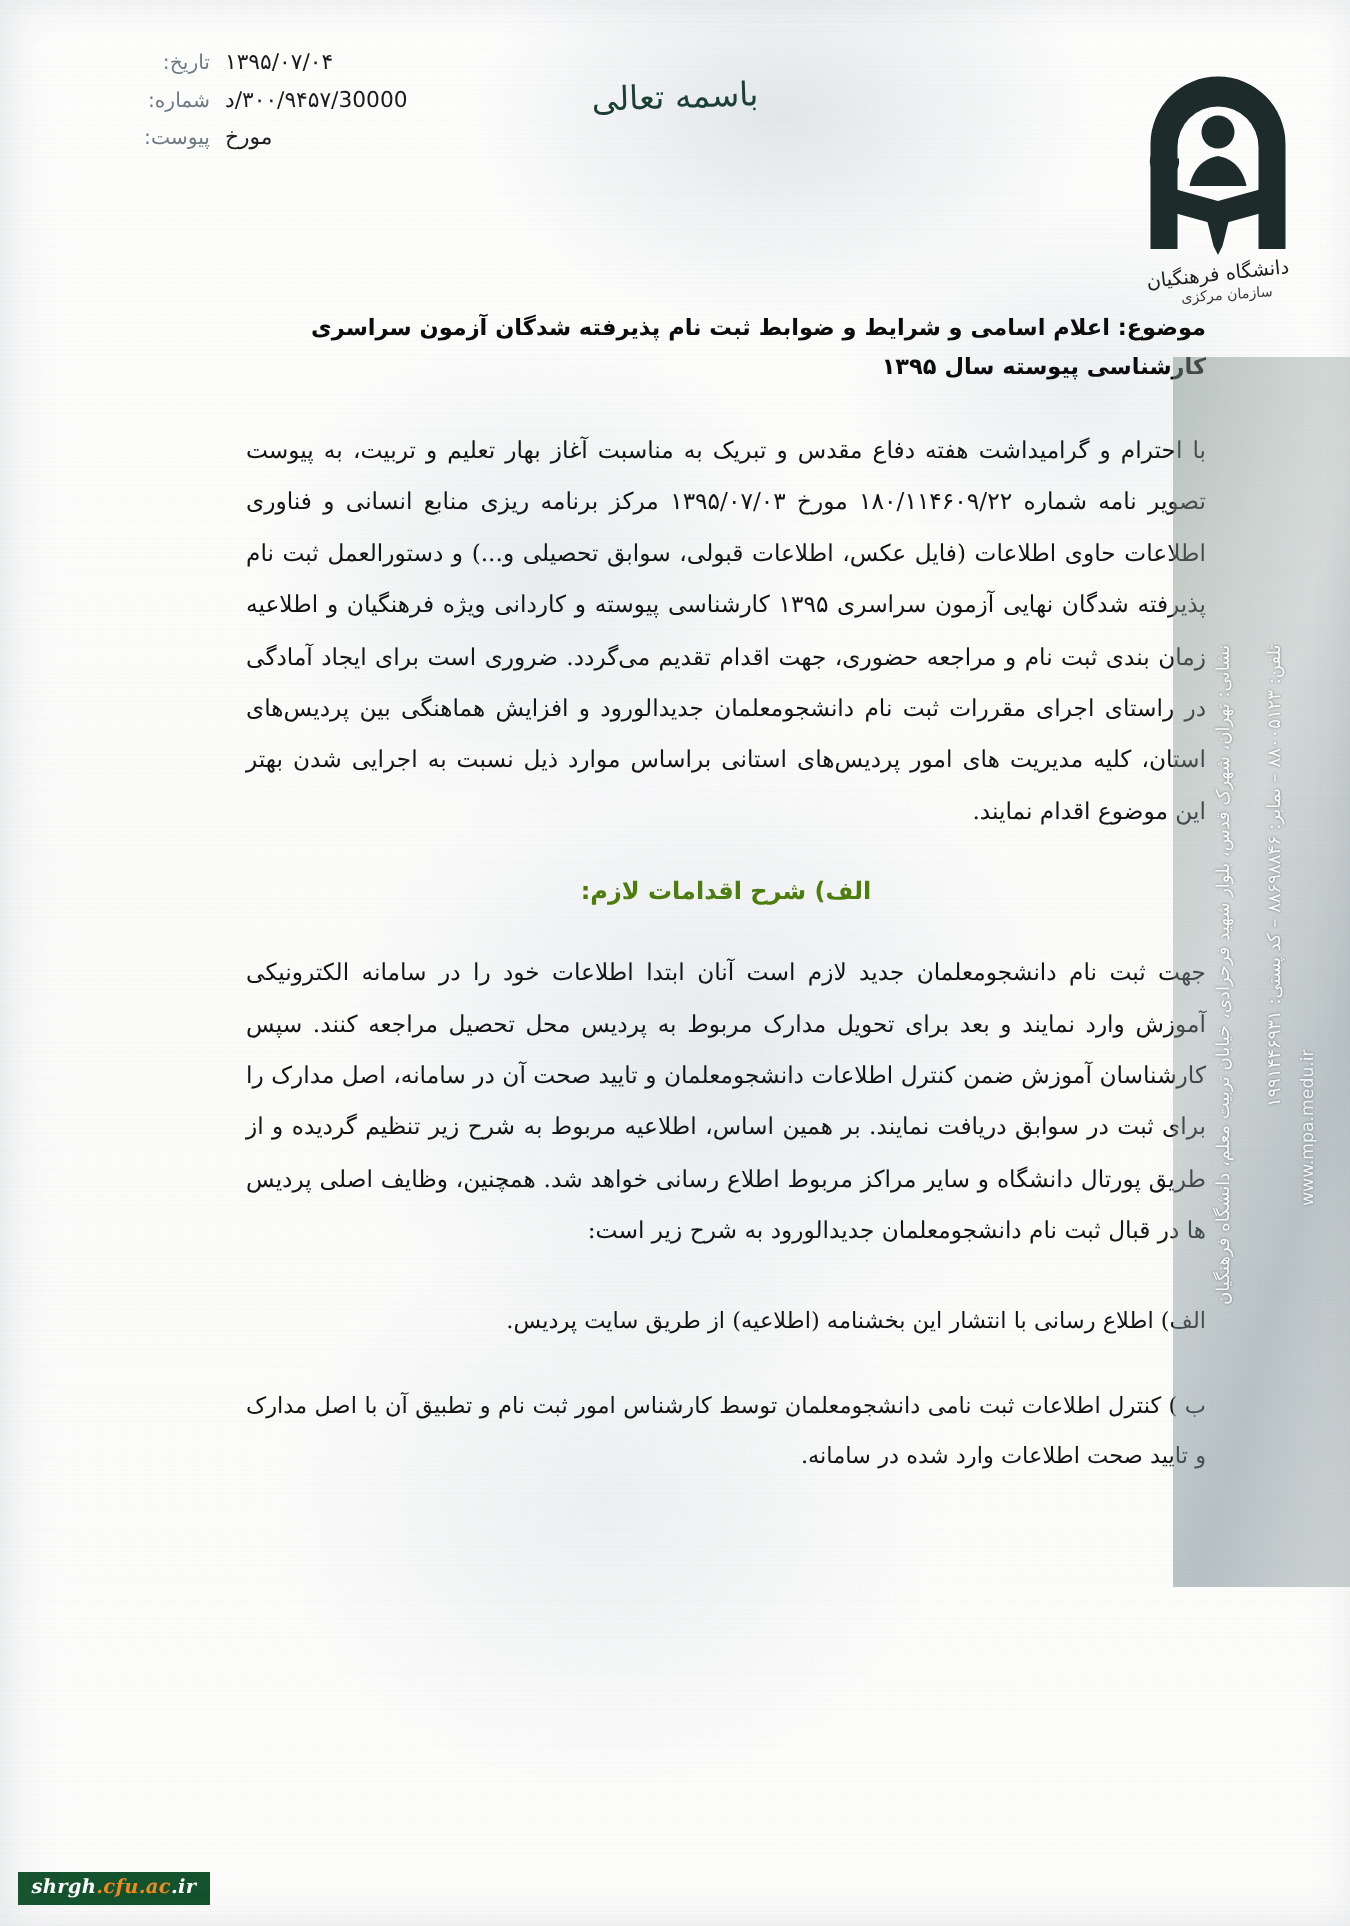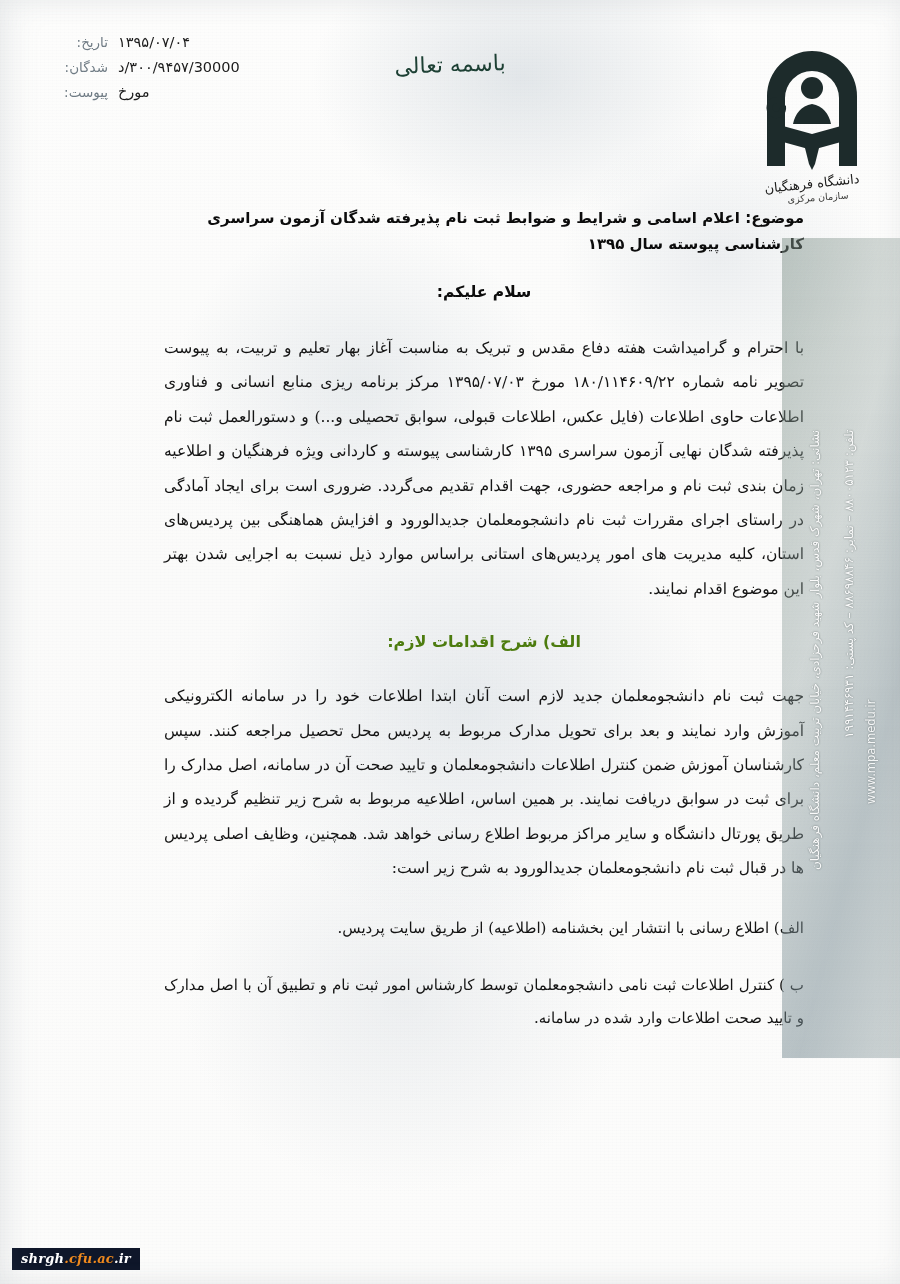--- a/index.html
+++ b/index.html
@@ -39,21 +39,21 @@
     background-image:
       repeating-linear-gradient(0deg, rgba(160,170,180,0.07) 0px, rgba(160,170,180,0.07) 1px, rgba(255,255,255,0) 1px, rgba(255,255,255,0) 3px),
       repeating-linear-gradient(90deg, rgba(160,170,180,0.05) 0px, rgba(160,170,180,0.05) 1px, rgba(255,255,255,0) 1px, rgba(255,255,255,0) 4px);
     pointer-events: none;
   }
 
   
   .meta-block {
     position: absolute;
     top: 34px;
-    right: 620px;
+    right: 588px;
     width: 230px;
     text-align: left;
     direction: rtl;
   }
   .meta-row {
     display: flex;
     flex-direction: row-reverse;
     justify-content: flex-start;
     align-items: baseline;
     margin-bottom: 9px;
@@ -199,21 +199,21 @@
   .sidebar-web {
     top: 700px; right: 22px; height: 190px;
     font-size: 11.5px; opacity: .85;
   }
 
   
   .footer-tag {
     position: absolute;
     left: 12px;
     bottom: 14px;
-    background: #0f172a;
+    background: #14532d;
     padding: 3px 9px 4px 9px;
     font-size: 13px;
     font-weight: bold;
     font-style: italic;
     font-family: "DejaVu Serif", "Liberation Serif", serif;
     letter-spacing: .2px;
     direction: ltr;
     white-space: nowrap;
   }
   .tag-a { color: #ffffff; }
@@ -236,21 +236,21 @@
 <div class="page">
   <div class="paper-tint"></div>
   <div class="paper-noise"></div>
 
   <div class="meta-block">
     <div class="meta-row">
       <span class="meta-label">تاریخ:</span>
       <span class="meta-value">۱۳۹۵/۰۷/۰۴</span>
     </div>
     <div class="meta-row">
-      <span class="meta-label">شدگان:</span>
+      <span class="meta-label">شماره:</span>
       <span class="meta-value">۳۰۰/۹۴۵۷/30000/د</span>
     </div>
     <div class="meta-row">
       <span class="meta-label">پیوست:</span>
       <span class="meta-value">مورخ</span>
     </div>
   </div>
 
   <div class="basmala">باسمه تعالی</div>
 
@@ -262,21 +262,20 @@
       <path d="M26 78 L55 86 L84 78 L84 94 L55 102 L26 94 Z" fill="#1d2b2b"></path>
       <path d="M48 100 L62 100 L58 116 L55 122 L52 116 Z" fill="#1d2b2b"></path>
       <path d="M20 52 C12 52 10 62 16 66 C21 69 27 65 26 58" fill="none" stroke="#1d2b2b" stroke-width="6"></path>
     </svg>
     <div class="logo-caption">دانشگاه فرهنگیان</div>
     <span class="logo-caption-sub">سازمان مرکزی</span>
   </div>
 
   <div class="content">
     <p class="subject">موضوع: اعلام اسامی و شرایط و ضوابط ثبت نام پذیرفته شدگان آزمون سراسری کارشناسی پیوسته سال ۱۳۹۵</p>
-    <p class="greeting">سلام علیکم:</p>
     <p class="para">با احترام و گرامیداشت هفته دفاع مقدس و تبریک به مناسبت آغاز بهار تعلیم و تربیت، به پیوست تصویر نامه شماره ۱۸۰/۱۱۴۶۰۹/۲۲ مورخ ۱۳۹۵/۰۷/۰۳ مرکز برنامه ریزی منابع انسانی و فناوری اطلاعات حاوی اطلاعات (فایل عکس، اطلاعات قبولی، سوابق تحصیلی و...) و دستورالعمل ثبت نام پذیرفته شدگان نهایی آزمون سراسری ۱۳۹۵ کارشناسی پیوسته و کاردانی ویژه فرهنگیان و اطلاعیه زمان بندی ثبت نام و مراجعه حضوری، جهت اقدام تقدیم می‌گردد. ضروری است برای ایجاد آمادگی در راستای اجرای مقررات ثبت نام دانشجومعلمان جدیدالورود و افزایش هماهنگی بین پردیس‌های استان، کلیه مدیریت های امور پردیس‌های استانی براساس موارد ذیل نسبت به اجرایی شدن بهتر این موضوع اقدام نمایند.</p>
     <p class="section-head">الف) شرح اقدامات لازم:</p>
     <p class="para">جهت ثبت نام دانشجومعلمان جدید لازم است آنان ابتدا اطلاعات خود را در سامانه الکترونیکی آموزش وارد نمایند و بعد برای تحویل مدارک مربوط به پردیس محل تحصیل مراجعه کنند. سپس کارشناسان آموزش ضمن کنترل اطلاعات دانشجومعلمان و تایید صحت آن در سامانه، اصل مدارک را برای ثبت در سوابق دریافت نمایند. بر همین اساس، اطلاعیه مربوط به شرح زیر تنظیم گردیده و از طریق پورتال دانشگاه و سایر مراکز مربوط اطلاع رسانی خواهد شد. همچنین، وظایف اصلی پردیس ها در قبال ثبت نام دانشجومعلمان جدیدالورود به شرح زیر است:</p>
     <p class="list-item">الف) اطلاع رسانی با انتشار این بخشنامه (اطلاعیه) از طریق سایت پردیس.</p>
     <p class="list-item">ب ) کنترل اطلاعات ثبت نامی دانشجومعلمان توسط کارشناس امور ثبت نام و تطبیق آن با اصل مدارک و تایید صحت اطلاعات وارد شده در سامانه.</p>
   </div>
 
   <div class="sidebar">
     <div class="sidebar-strip"></div>
     <div class="sidebar-col sidebar-address">نشانی: تهران، شهرک قدس، بلوار شهید فرحزادی، خیابان تربیت معلم، دانشگاه فرهنگیان</div>

